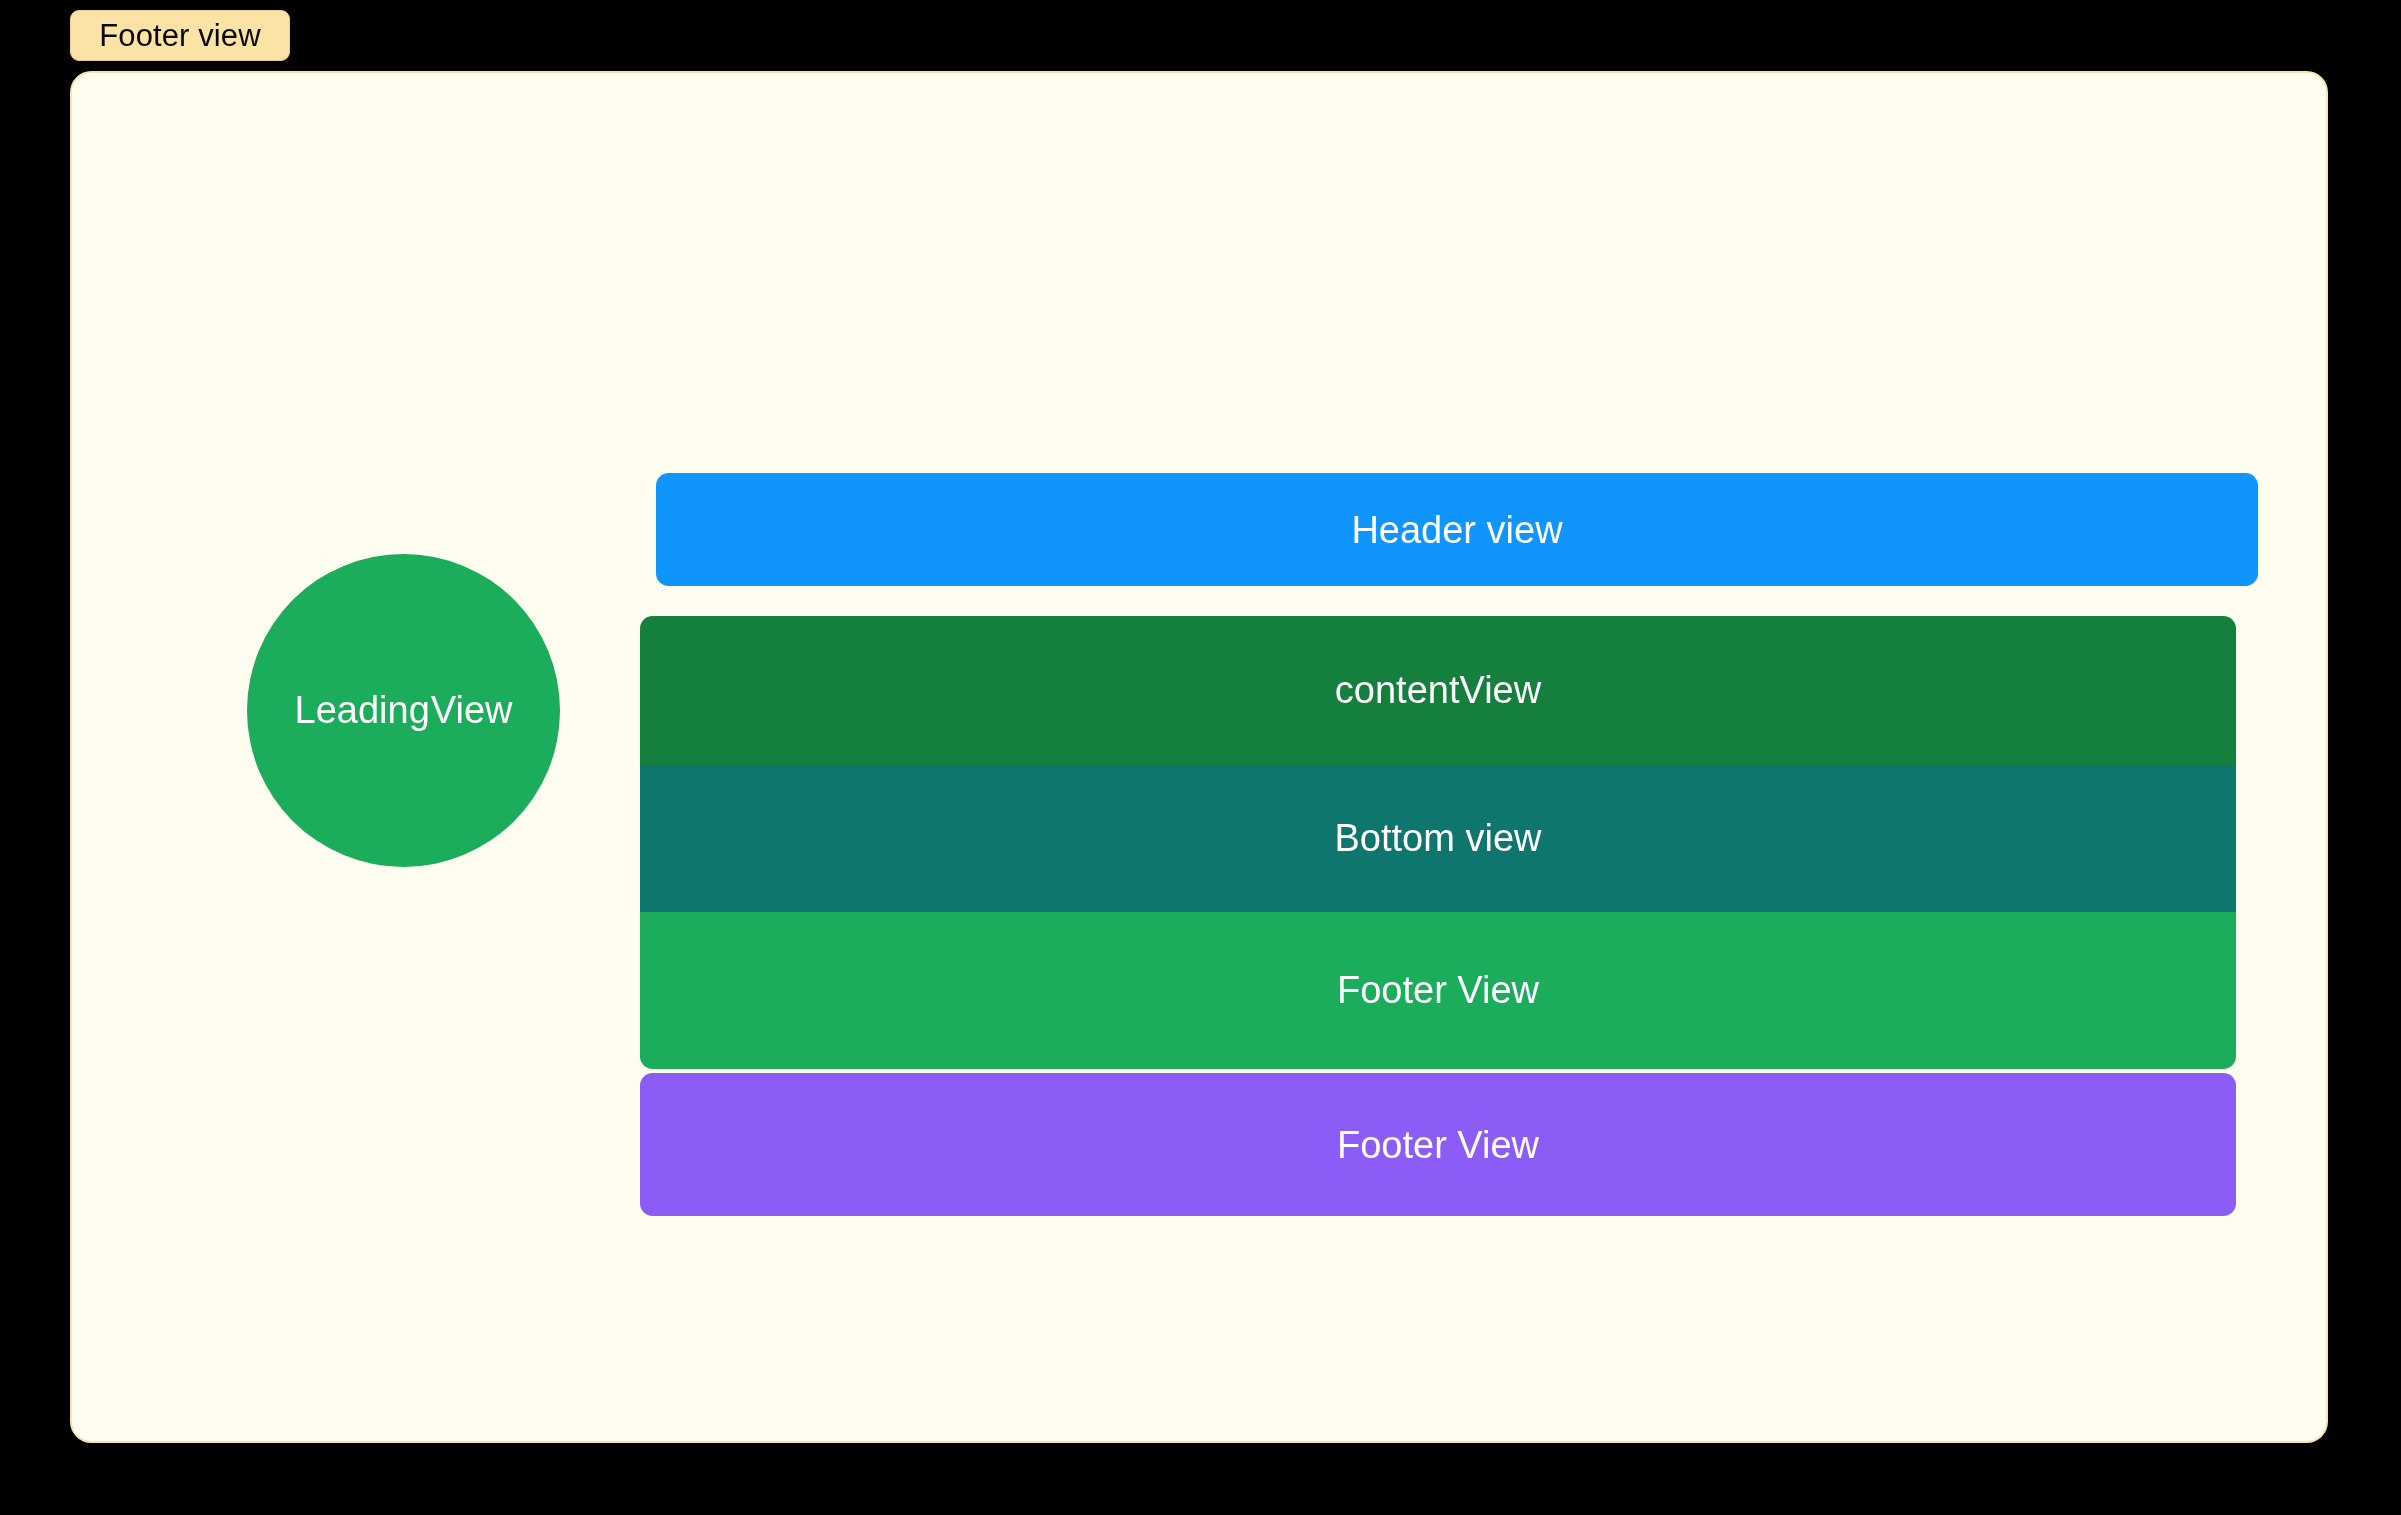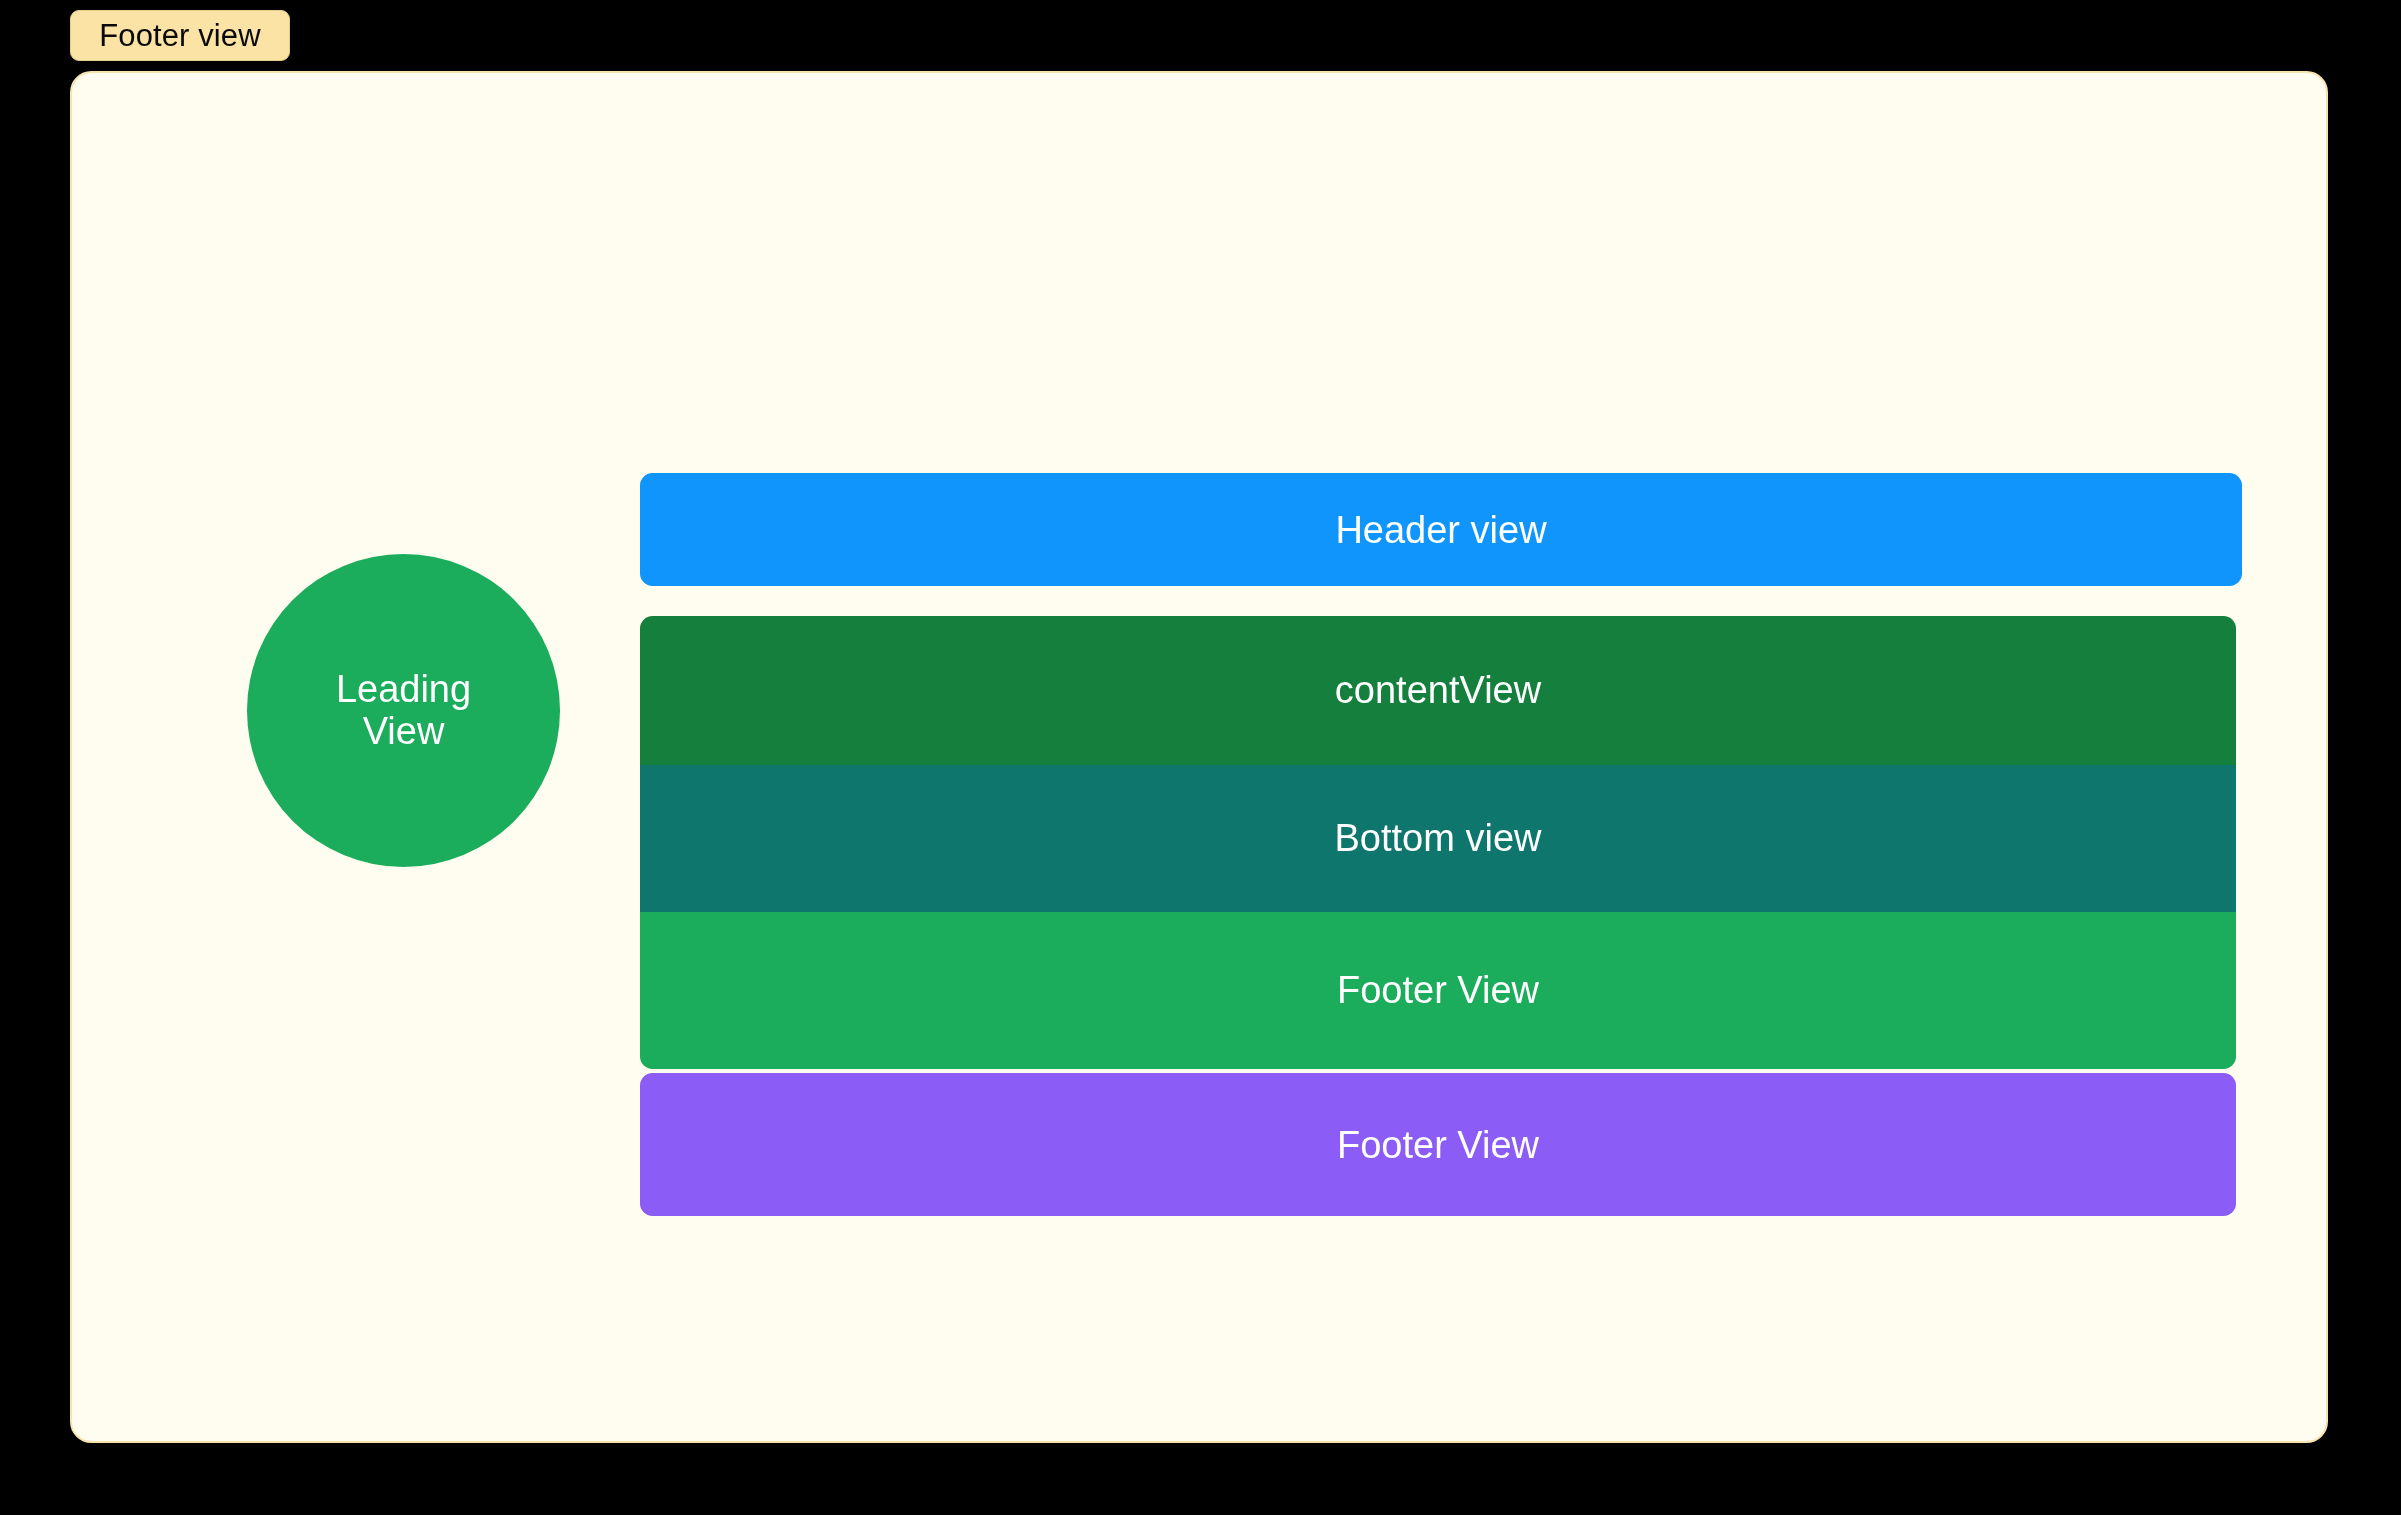--- a/index.html
+++ b/index.html
@@ -55,21 +55,20 @@
   
   .leading-view {
     position: absolute;
     left: 175px;
     top: 481px;
     width: 313px;
     height: 313px;
     border-radius: 50%;
     background: #1BAC5C;
     display: flex;
-    flex-direction: column;
     align-items: center;
     justify-content: center;
     gap: 1px;
   }
   .leading-view .lv-line {
     font-size: 38px;
     line-height: 1.08;
     color: #FFFFFF;
     white-space: nowrap;
   }
@@ -96,20 +95,21 @@
     white-space: nowrap;
   }
 
   
   .bar-header {
     width: 1602px;
     height: 113px;
     background: #0F95FC;
     border-radius: 12.5px;
     margin-bottom: 29.5px;
+    margin-left: 16px;
   }
 
   
   .content-block {
     width: 1596px;
     border-radius: 12.5px;
     overflow: hidden;
   }
   .bar-content {
     width: 100%;

